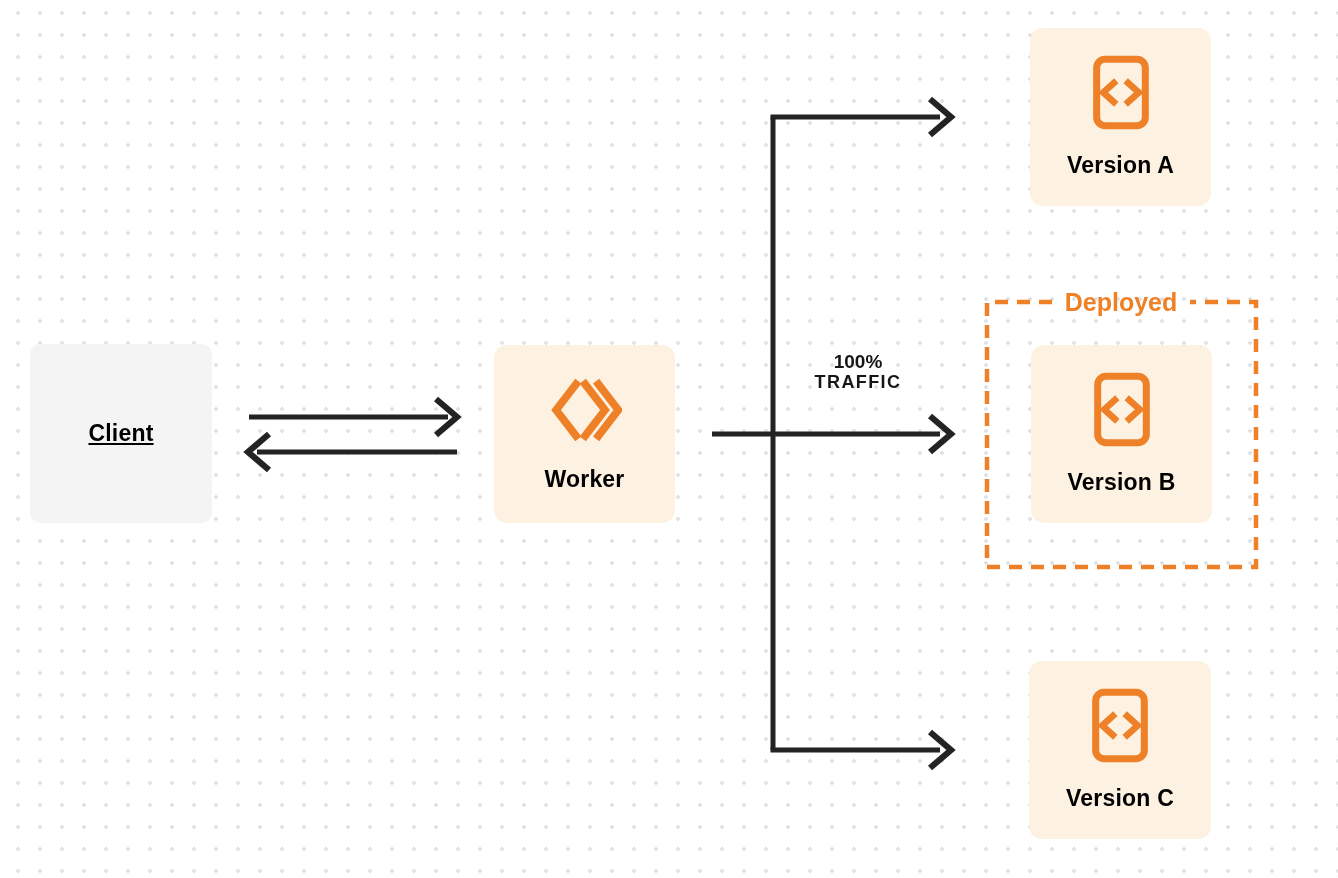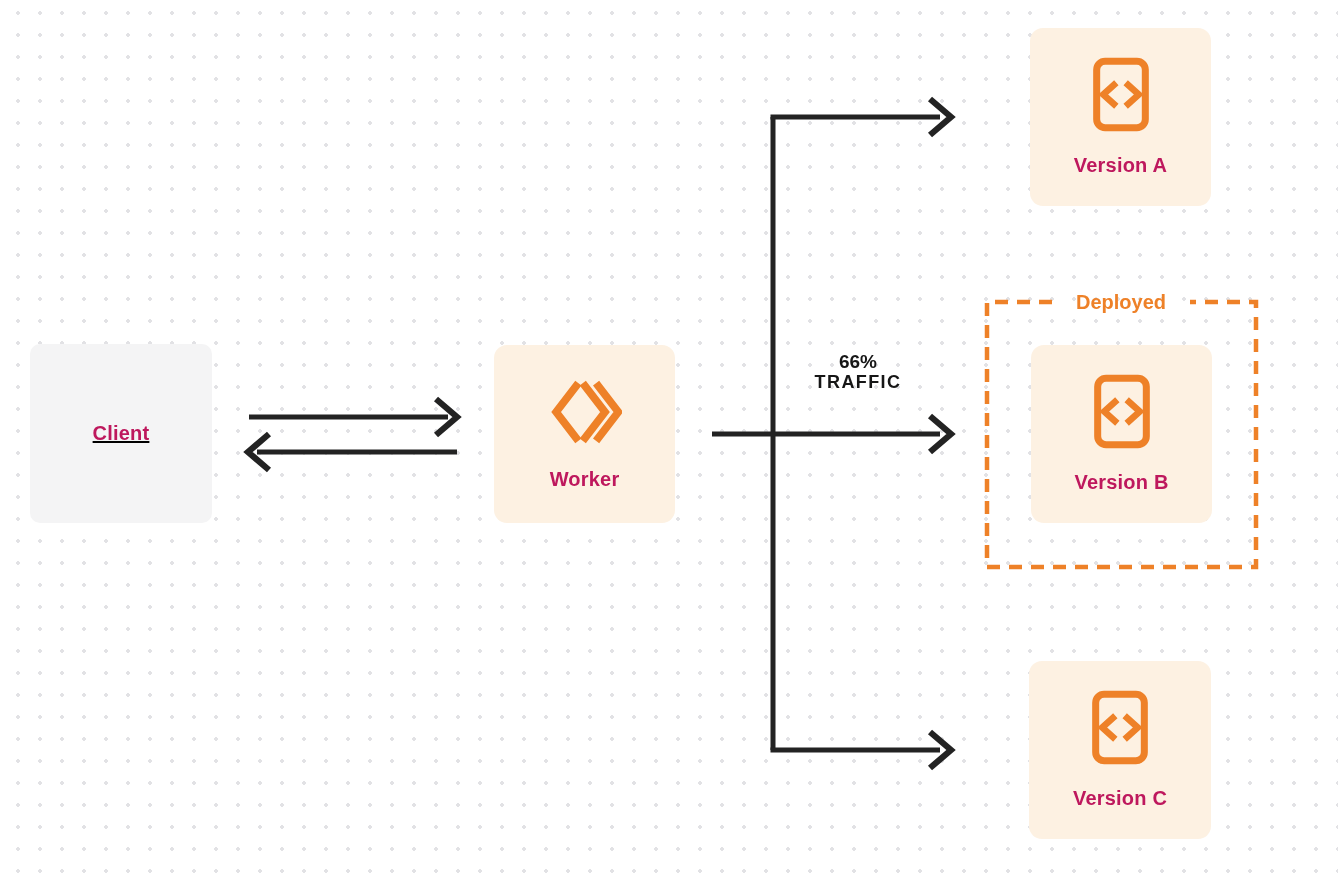--- a/index.html
+++ b/index.html
@@ -44,23 +44,23 @@
     stroke-linecap: butt;
   }
   .node {
     position: absolute;
     display: flex;
     flex-direction: column;
     align-items: center;
     justify-content: center;
   }
   .node-label {
-    font-size: 20px;
+    font-size: 23px;
     font-weight: 700;
-    color: #be185d;
+    color: #000000;
     letter-spacing: 0.2px;
     white-space: nowrap;
   }
   .node.gray {
     background: #f4f4f5;
     border-radius: 10px;
   }
   .node.peach {
     background: #fdf1e2;
     border-radius: 13px;
@@ -71,21 +71,21 @@
     stroke: #ee8128;
     fill: none;
     stroke-linejoin: miter;
     stroke-linecap: butt;
   }
   .deployed-label {
     position: absolute;
     left: 1121px;
     top: 288px;
     transform: translateX(-50%);
-    font-size: 20px;
+    font-size: 25px;
     font-weight: 700;
     color: #ee8128;
     line-height: 28px;
     white-space: nowrap;
   }
   .traffic-label {
     position: absolute;
     left: 858px;
     top: 351px;
     transform: translateX(-50%);
@@ -160,17 +160,17 @@
       <rect class="icon-stroke" stroke-width="7.5" x="5" y="4.5" width="52" height="71" rx="9"></rect>
       <path class="icon-stroke" stroke-width="7" d="M26,27.5 L12,40 L26,52.5"></path>
       <path class="icon-stroke" stroke-width="7" d="M36,27.5 L50,40 L36,52.5"></path>
     </svg>
     <span class="node-label">Version C</span>
   </div>
 
   <div class="deployed-label">Deployed</div>
 
   <div class="traffic-label">
-    <div class="traffic-line1">66%</div>
+    <div class="traffic-line1">100%</div>
     <div class="traffic-line2">TRAFFIC</div>
   </div>
 
 </div>
 
 </body></html>

